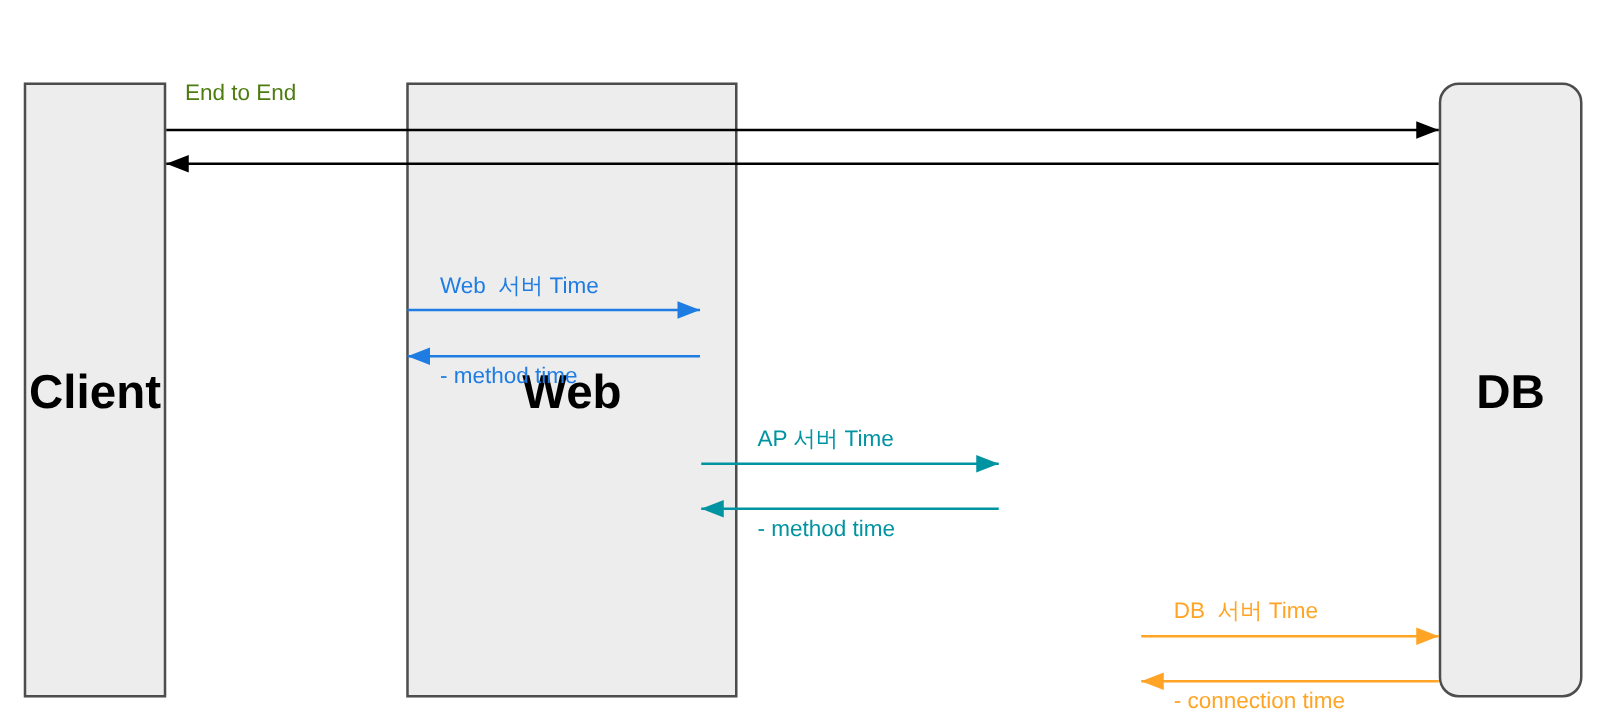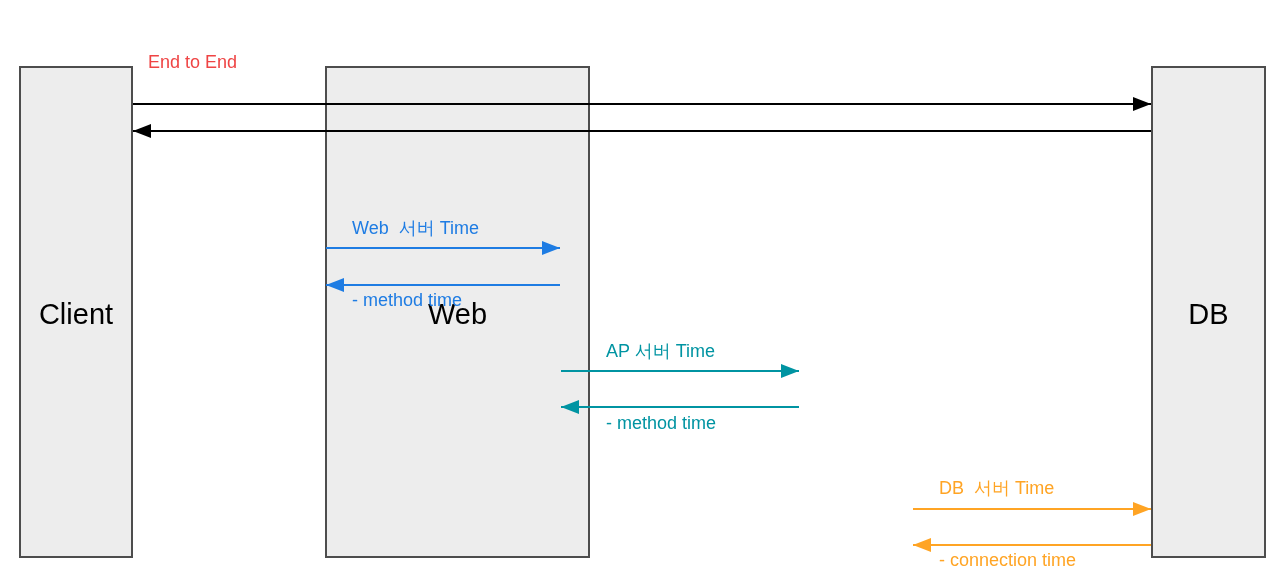--- a/index.html
+++ b/index.html
@@ -20,33 +20,33 @@
   
   .node{
     position:absolute;top:66px;height:492px;
     background:var(--node-fill);
     border:2px solid var(--node-border);
     box-sizing:border-box;
   }
   .node-client{left:19px;width:114px;}
   .node-web{left:325px;width:265px;}
   .node-ap{left:798px;width:115px;}
-  .node-db{left:1151px;width:115px;}
+  .node-db{left:1151px;width:115px;border-radius:16px;}
   .node-label{
     position:absolute;left:0;right:0;top:229px;
     text-align:center;
-    font-size:29px;line-height:34px;color:#000000;
+    font-size:38px;line-height:34px;color:#000000;font-weight:bold;
   }
   
   .annotation{
     position:absolute;
     font-size:18px;line-height:24px;
     white-space:pre;
   }
-  .ann-e2e{left:148px;top:2px;color:#ef4444;}
+  .ann-e2e{left:148px;top:14px;color:#4d7c0f;}
   .ann-web{left:352px;top:168px;color:var(--blue);}
   .ann-ap{left:590px;top:291px;color:var(--teal);margin-left:16px;}
   .ann-db{left:939px;top:428px;color:var(--orange);}
   
   .arrow{position:absolute;height:14px;}
   .arrow .line{position:absolute;left:0;right:0;top:6px;height:2px;}
   .arrow .head{
     position:absolute;top:0;width:0;height:0;
     border-top:7px solid transparent;
     border-bottom:7px solid transparent;

